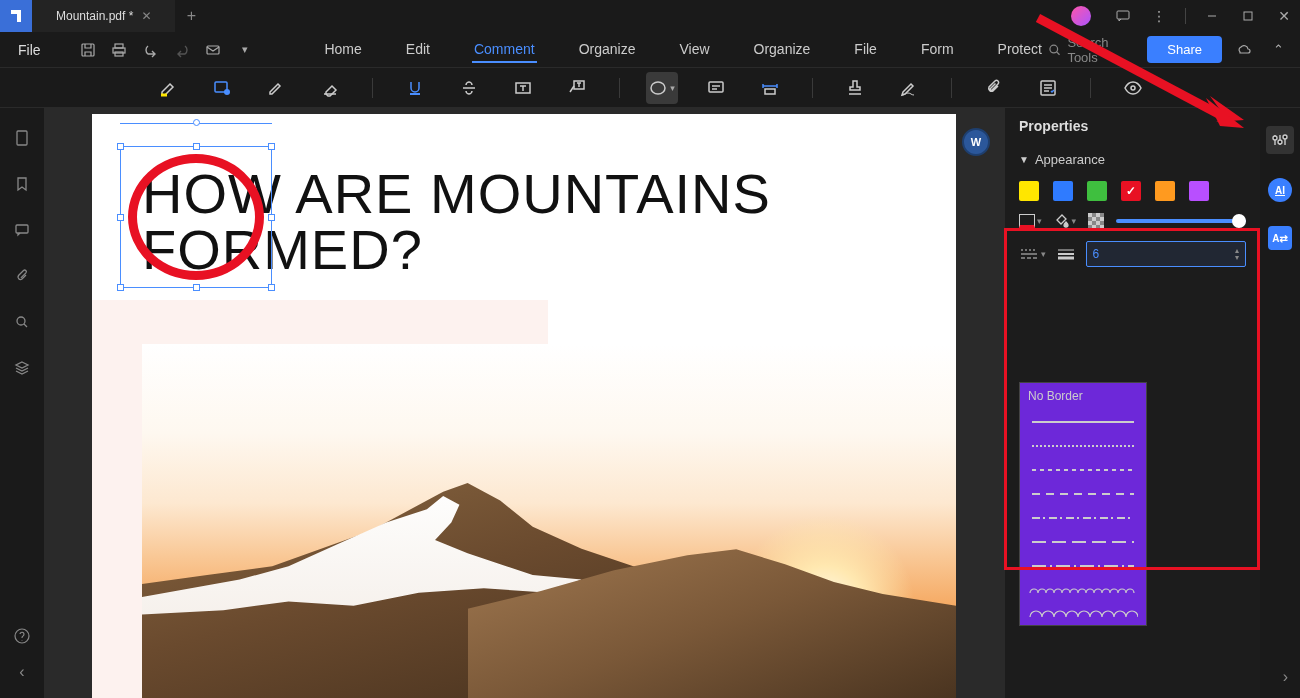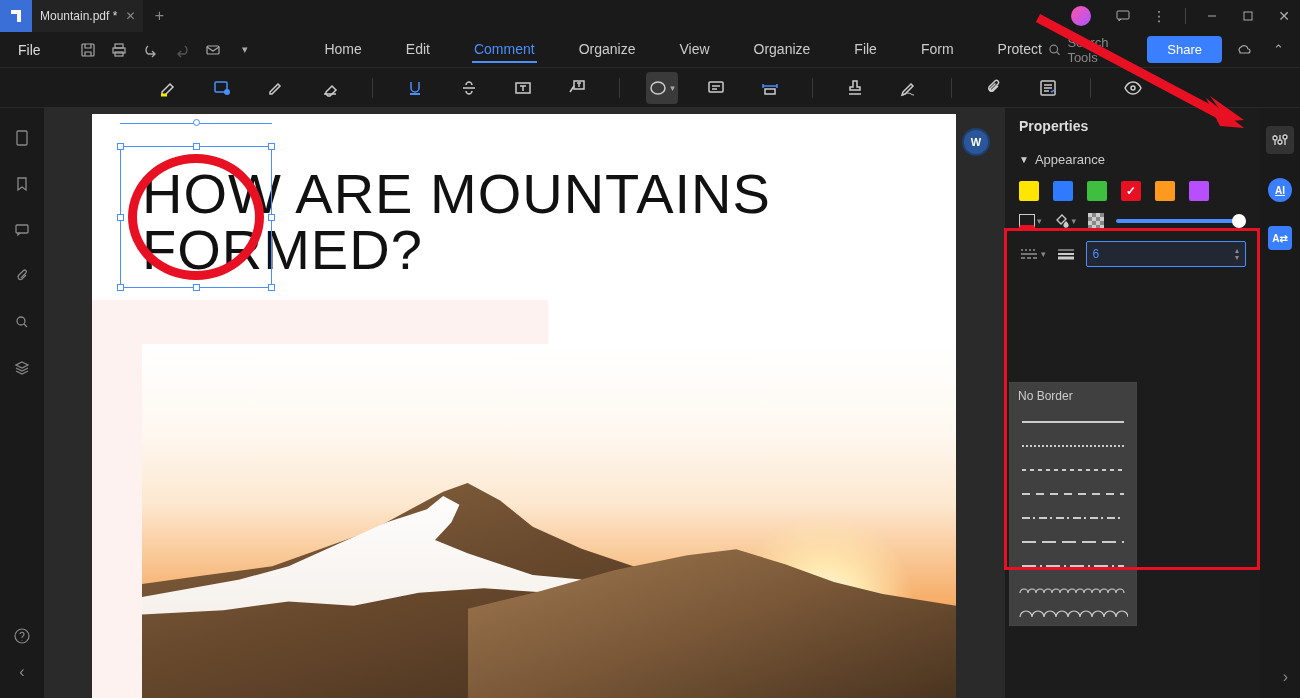--- a/index.html
+++ b/index.html
@@ -1,21 +1,21 @@
 <!DOCTYPE html>
 <html><head>
 <meta charset="utf-8">
 <style>
 * { margin:0; padding:0; box-sizing:border-box; font-family:"Segoe UI",Arial,sans-serif; user-select:none; }
 body { width:1300px; height:698px; background:#1a1a1a; color:#ccc; overflow:hidden; position:relative; }
 
 
 .titlebar { height:32px; background:#1a1a1a; display:flex; align-items:center; }
 .app-icon { width:32px; height:32px; background:#3a6fd8; display:flex; align-items:center; justify-content:center; color:#fff; font-weight:bold; font-size:14px; }
-.tab { height:32px; background:#232323; padding:0 8px; display:flex; align-items:center; gap:8px; font-size:12px; color:#ddd; }
+.tab { height:32px; background:#232323; padding:0 24px; display:flex; align-items:center; gap:8px; font-size:12px; color:#ddd; }
 .tab .close { color:#888; cursor:pointer; }
 .new-tab { width:32px; display:flex; align-items:center; justify-content:center; color:#888; font-size:16px; cursor:pointer; }
 .win-controls { margin-left:auto; display:flex; align-items:center; gap:4px; }
 .win-controls .avatar { width:20px; height:20px; border-radius:50%; background:linear-gradient(135deg,#f5a,#a5f); margin-right:12px; }
 .win-btn { width:32px; height:32px; display:flex; align-items:center; justify-content:center; color:#aaa; cursor:pointer; font-size:14px;}
 .win-btn svg { stroke:#aaa; fill:none; }
 
 
 .menubar { height:36px; display:flex; align-items:center; padding:0 8px; gap:4px; border-bottom:1px solid #2a2a2a;}
 .file-btn { color:#ddd; font-size:14px; padding:4px 10px; cursor:pointer; }
@@ -74,21 +74,21 @@
 .swatch { width:20px; height:20px; border-radius:2px; cursor:pointer; position:relative;}
 .swatch.sel::after{content:"✓";position:absolute;inset:0;display:flex;align-items:center;justify-content:center;color:#fff;font-size:12px;font-weight:bold;}
 .prop-row { padding:6px 14px; display:flex; align-items:center; gap:12px; }
 .dd { display:flex; align-items:center; gap:2px; cursor:pointer; }
 .checker { width:16px; height:16px; background:repeating-conic-gradient(#888 0 25%,#ccc 0 50%) 0 0/8px 8px;}
 .slider { flex:1; height:4px; background:#4a8eff; border-radius:2px; position:relative;}
 .slider-thumb { position:absolute; right:0; top:-5px; width:14px; height:14px; background:#fff; border-radius:50%;}
 .width-box { padding:6px 14px; display:flex; align-items:center; gap:10px;}
 .spinner { flex:1; height:26px; border:1px solid #4a8eff; border-radius:2px; display:flex; align-items:center; padding:0 6px; font-size:12px; color:#4a8eff; background:rgba(74,142,255,0.1); justify-content:space-between;}
 .spin-arrows { display:flex; flex-direction:column; font-size:8px; line-height:7px; color:#888;}
-.style-dropdown { position:absolute; left:4px; top:274px; width:128px; background:#404040; border:1px solid #444; z-index:10; font-size:12px;}
+.style-dropdown { position:absolute; left:14px; top:274px; width:128px; background:#6d28d9; border:1px solid #444; z-index:10; font-size:12px;}
 .style-dropdown .opt { padding:6px 8px; cursor:pointer; display:flex; align-items:center; justify-content:center;}
 .style-dropdown .opt.txt { justify-content:flex-start; color:#ccc;}
 .line-sample { width:100%; height:12px; position:relative; }
 .ls-solid::after{content:"";position:absolute;left:4px;right:4px;top:50%;border-top:2px solid #ccc;}
 .ls-dotted::after{content:"";position:absolute;left:4px;right:4px;top:50%;border-top:2px dotted #ccc;}
 .ls-dashed-s::after{content:"";position:absolute;left:4px;right:4px;top:50%;height:2px;background:repeating-linear-gradient(90deg,#ccc 0 4px,transparent 4px 8px);}
 .ls-dashed-m::after{content:"";position:absolute;left:4px;right:4px;top:50%;height:2px;background:repeating-linear-gradient(90deg,#ccc 0 8px,transparent 8px 14px);}
 .ls-dashdot::after{content:"";position:absolute;left:4px;right:4px;top:50%;height:2px;background:repeating-linear-gradient(90deg,#ccc 0 8px,transparent 8px 11px,#ccc 11px 13px,transparent 13px 17px);}
 .ls-longdash::after{content:"";position:absolute;left:4px;right:4px;top:50%;height:2px;background:repeating-linear-gradient(90deg,#ccc 0 14px,transparent 14px 20px);}
 .ls-longdashdot::after{content:"";position:absolute;left:4px;right:4px;top:50%;height:2px;background:repeating-linear-gradient(90deg,#ccc 0 14px,transparent 14px 18px,#ccc 18px 20px,transparent 20px 24px);}

